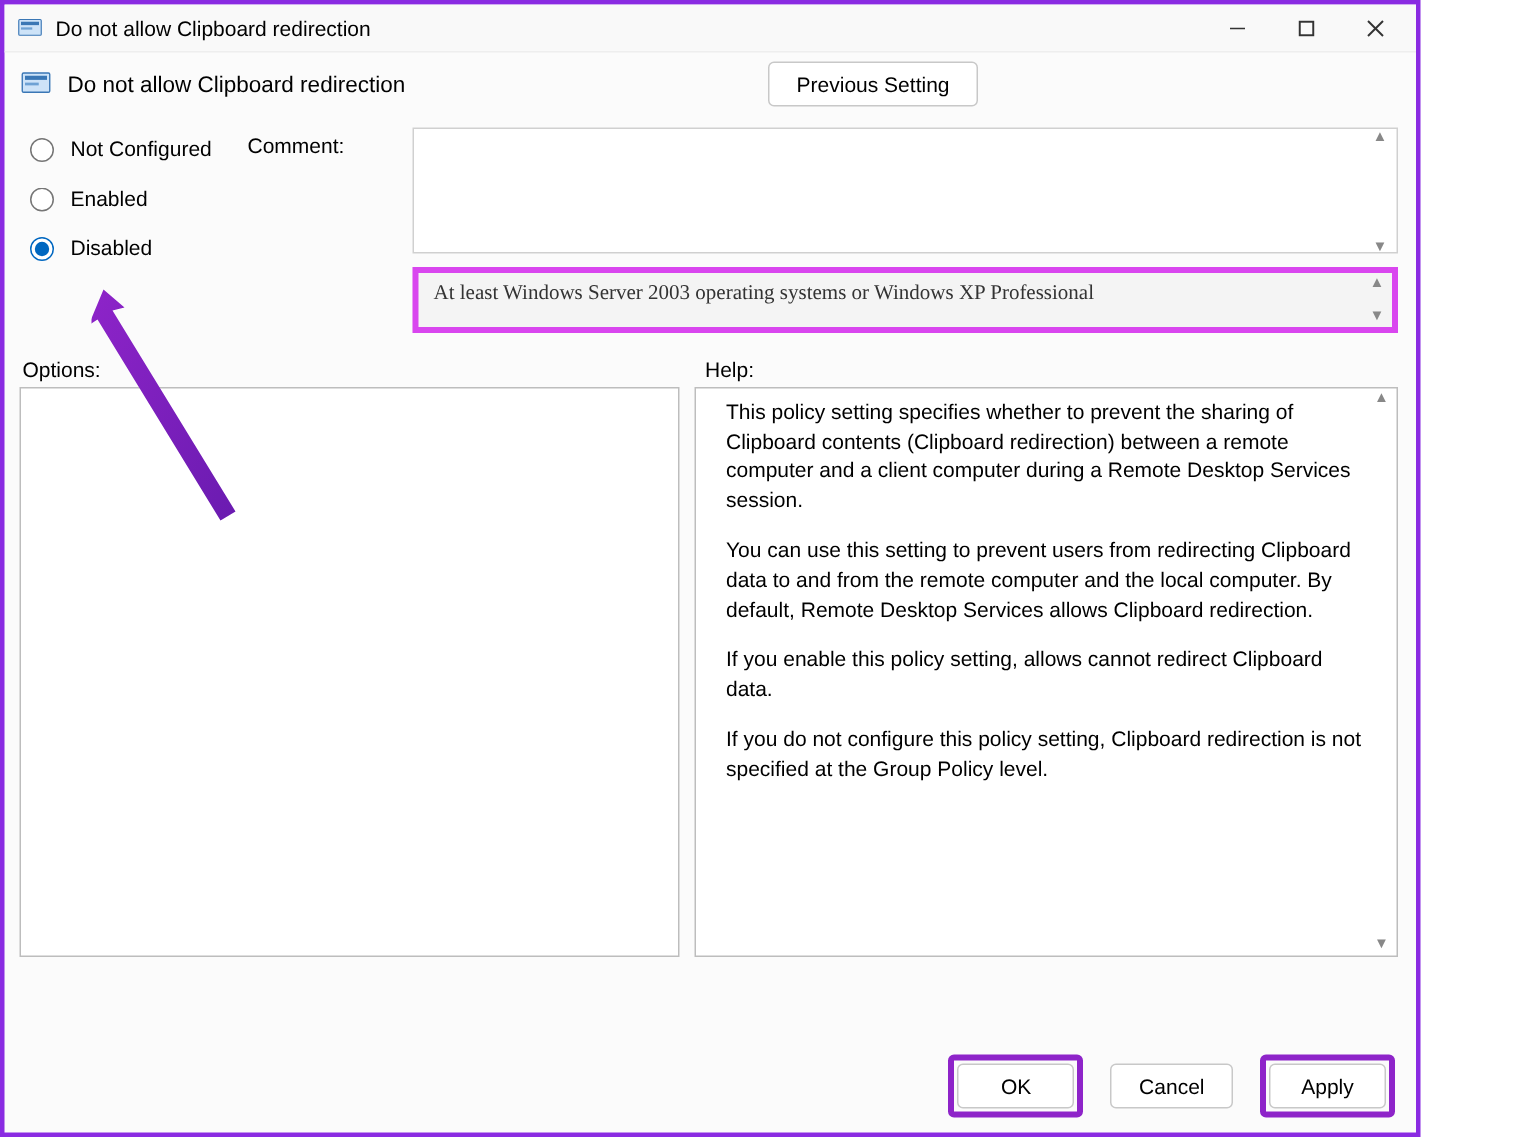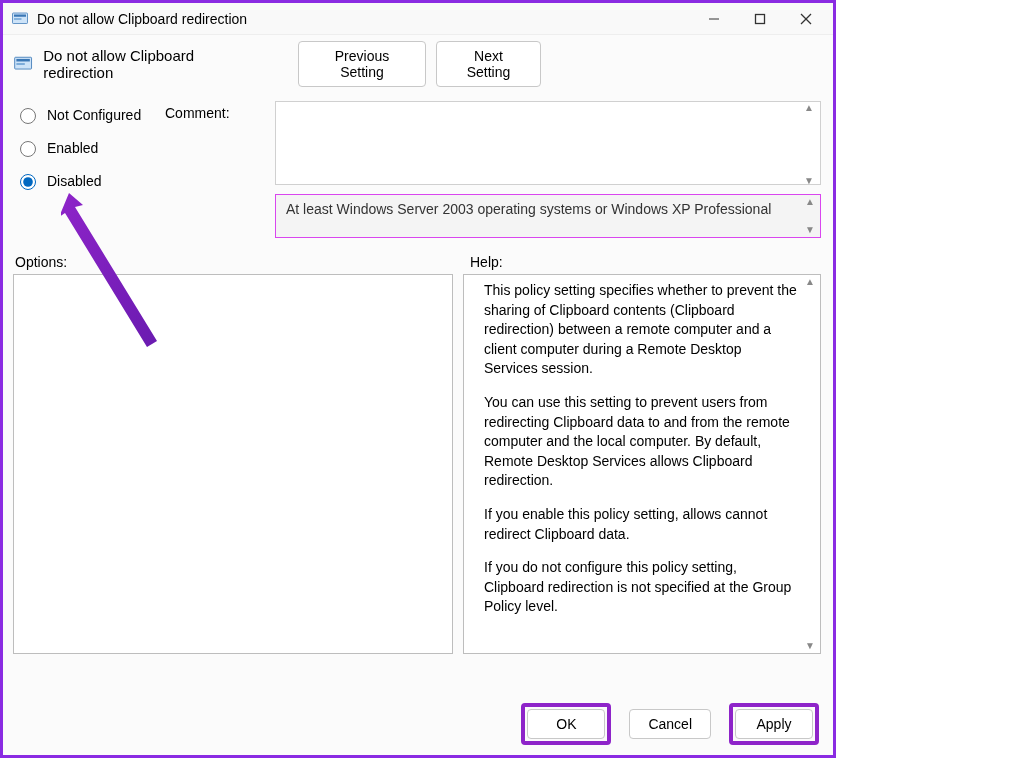--- a/index.html
+++ b/index.html
@@ -1,18 +1,18 @@
 <!DOCTYPE html>
 <html><head>
 <meta charset="utf-8">
 <style>
   * { box-sizing: border-box; }
   html, body { margin: 0; padding: 0; font-family: "Segoe UI", Tahoma, sans-serif; font-size: 14px; color: #000; }
   .window {
-    width: 836px; height: 758px;
+    width: 947px; height: 758px;
     border: 3px solid #8a2be2;
     background: #fbfbfb;
     display: flex; flex-direction: column;
     position: relative; overflow: hidden;
   }
   
   .titlebar {
     height: 32px; display: flex; align-items: center;
     padding: 0 4px 0 8px; background: #f9f9f9;
     border-bottom: 1px solid #eee;
@@ -47,22 +47,22 @@
   .radio { display: flex; align-items: center; margin-bottom: 14px; cursor: pointer; gap:8px;}
   .radio input { width:16px; height:16px; accent-color:#0067c0; cursor:pointer; }
   .lbl { grid-column: 2; padding-top: 4px; }
   .commentbox {
     grid-column: 3; grid-row: 1;
     height: 84px; background: #fff; border: 1px solid #d0d0d0;
     position: relative; resize: none; font-family: inherit; font-size:14px; padding:4px;
   }
   .supportedbox {
     grid-column: 3; grid-row: 3;
-    height: 44px; background: #f4f4f4; border: 1px solid #d946ef;
-    padding: 6px 22px 6px 10px; position: relative; color:#333;
+    height: 44px; background: #f4f4f4; border: 4px solid #d946ef;
+    padding: 6px 22px 6px 10px; position: relative; color:#333;font-family:Liberation Serif, serif;
   }
   .scrollarrows { position:absolute; right:2px; top:2px; bottom:2px; width:16px; display:flex; flex-direction:column; justify-content:space-between; }
   .scrollarrows span{ font-size:10px; color:#888; text-align:center; line-height:1; user-select:none;}
   
   .lowerlabels {
     display: flex; padding: 16px 12px 4px 12px;
   }
   .lowerlabels .optlbl { width: 455px; }
   .lower {
     display: flex; gap: 10px; padding: 0 12px 0 10px; flex:1; min-height:0;
@@ -120,21 +120,20 @@
   <div class="headerrow">
     <svg class="hicon" viewBox="0 0 24 24">
       <rect x="2" y="4" width="20" height="14" rx="1" fill="#cde3f8" stroke="#3a77b5"></rect>
       <rect x="4" y="6" width="16" height="3" fill="#3a77b5"></rect>
       <rect x="4" y="11" width="10" height="2" fill="#6ea2d4"></rect>
     </svg>
     <span class="htitle">Do not allow Clipboard redirection</span>
     <span class="hspacer"></span>
     <div class="navbtns">
       <button class="btn">Previous Setting</button>
-      <button class="btn">Next Setting</button>
     </div>
   </div>
 
   <div class="upper">
     <div class="radios">
       <label class="radio">
         <input type="radio" name="state" style="">
         <span>Not Configured</span>
       </label>
       <label class="radio">

